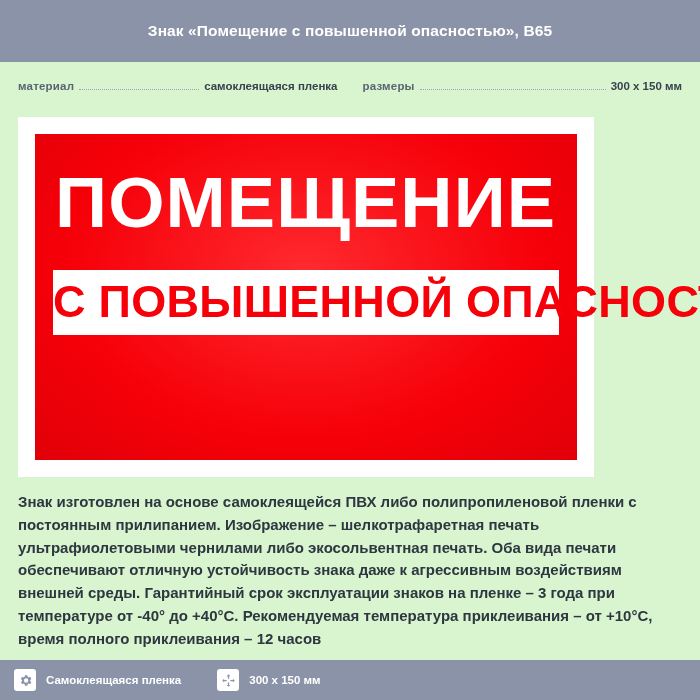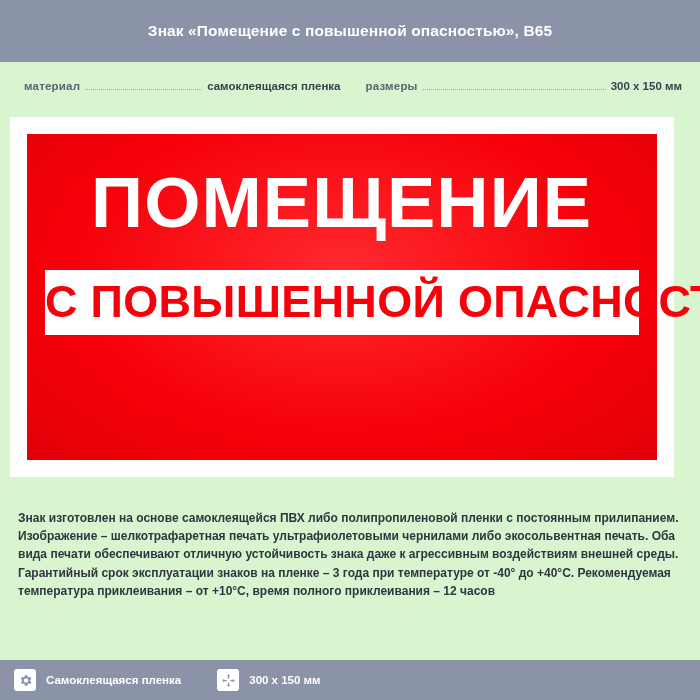--- a/index.html
+++ b/index.html
@@ -40,21 +40,20 @@
   }
   
   .spec-row {
     display: flex;
     align-items: center;
     padding: 18px 18px 0 18px;
     font-size: 11.5px;
     color: #57606f;
     font-weight: bold;
     box-sizing: border-box;
-    margin-left: 6px;
   }
   .spec-item {
     display: flex;
     align-items: baseline;
     flex: 1;
     white-space: nowrap;
     overflow: hidden;
   }
   .spec-item.right {
     padding-left: 25px;
@@ -71,22 +70,22 @@
     margin: 0 5px 3px 5px;
     min-width: 14px;
   }
   .spec-val {
     color: #39424f;
     font-weight: bold;
     font-size: 11.5px;
   }
   
   .sign-wrap {
-    margin: 24px 18px 0 10px;
-    width: 664px;
+    margin: 24px 18px 0 18px;
+    width: 576px;
     height: 360px;
     background: #ffffff;
     box-sizing: border-box;
     position: relative;
     box-shadow: 0 0 0 0 rgba(0,0,0,0);
   }
   .sign-inner {
     position: absolute;
     left: 17px;
     top: 17px;
@@ -124,23 +123,23 @@
     color: #f60009;
     font-family: "Liberation Sans", sans-serif;
     font-weight: bold;
     font-size: 45px;
     line-height: 1;
     letter-spacing: 0.3px;
     white-space: nowrap;
   }
   
   .description {
-    margin: 32px 18px 0 18px;
+    margin: 14px 18px 0 18px;
     color: #2e3640;
-    font-size: 12px;
+    font-size: 15px;
     line-height: 1.52;
     font-weight: bold;
     text-align: left;
   }
   
   .footer {
     position: absolute;
     left: 0;
     bottom: 0;
     width: 700px;

